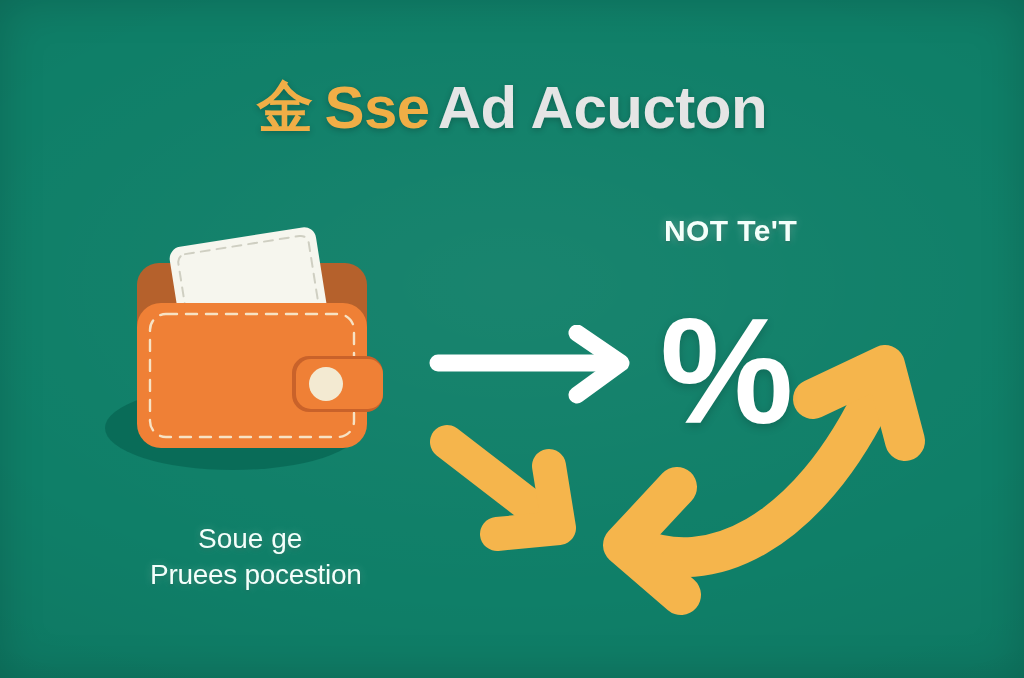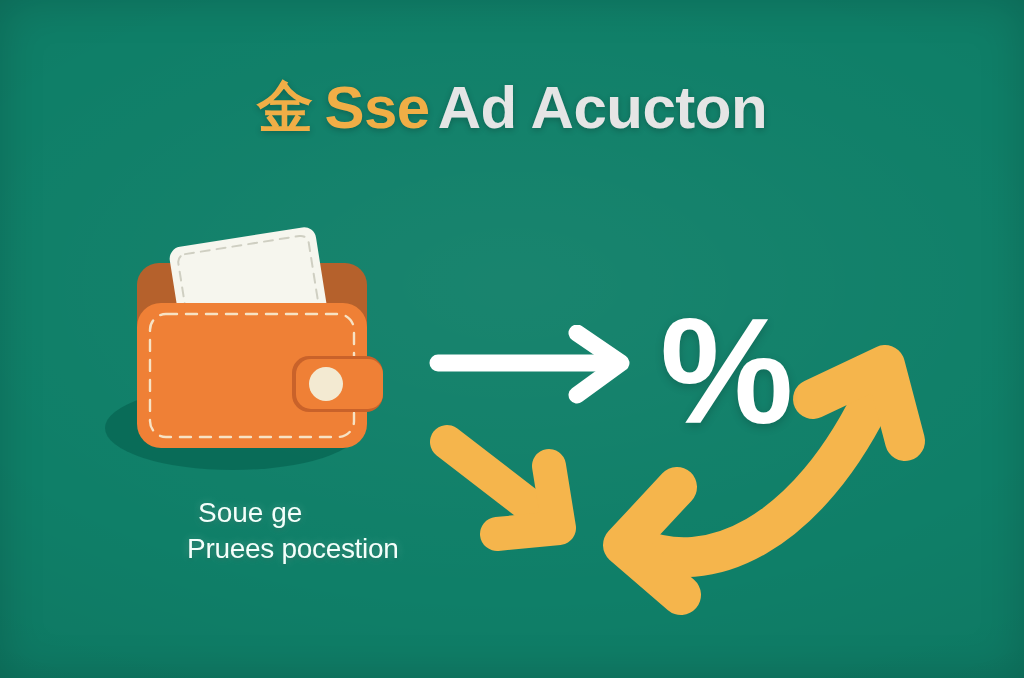--- a/index.html
+++ b/index.html
@@ -82,22 +82,22 @@
     position: absolute;
     left: 150px;
     top: 495px;
     width: 310px;
     color: #f4fffb;
     font-size: 28px;
     font-weight: 400;
     line-height: 1.30;
     text-shadow: 0 0 9px rgba(255,255,255,0.26), 0 2px 4px rgba(0,0,0,0.16);
   }
-  .caption-wallet .l1 { display: block; padding-left: 48px; }
-  .caption-wallet .l2 { display: block; padding-left: 0px; letter-spacing: -0.3px; margin-left: 37px; }
+  .caption-wallet .l1 { display: block; padding-left: 48px; margin-top: 26px; }
+  .caption-wallet .l2 { display: block; padding-left: 0px; letter-spacing: -0.3px; }
 
   
   .percent {
     position: absolute;
     left: 660px;
     top: 296px;
     font-size: 150px;
     font-weight: bold;
     color: #ffffff;
     line-height: 1;
@@ -194,20 +194,21 @@
       <g fill="none" stroke="#f5b54c" stroke-width="40" stroke-linecap="round" stroke-linejoin="round">
         <path d="M 52 222 C 120 254 222 214 292 64"></path>
         <polyline points="92 162 38 220 96 270"></polyline>
         <polyline points="228 74 300 40 320 116"></polyline>
       </g>
     </svg>
   </div>
 
   <div class="percent">%</div>
 
+  <div class="caption-top-right">NOT Te'T</div>
 
   <div class="caption-wallet">
     <span class="l1">Soue ge</span>
     <span class="l2">Pruees pocestion</span>
   </div>
 
   <div class="bg-edge"></div>
 </div>
 
 </body></html>

